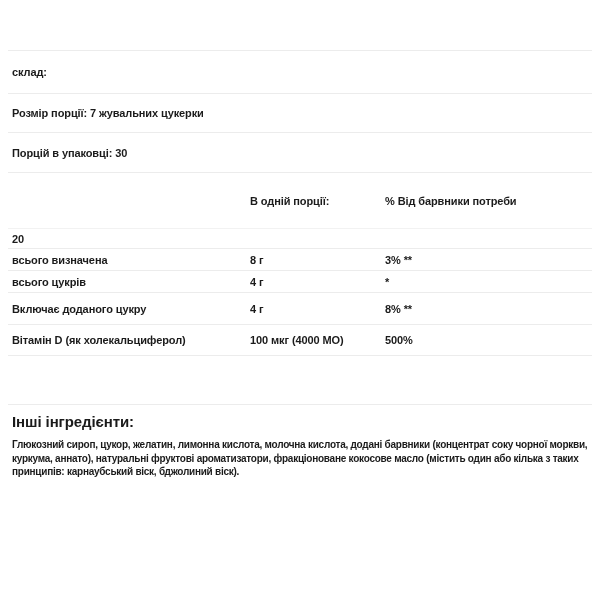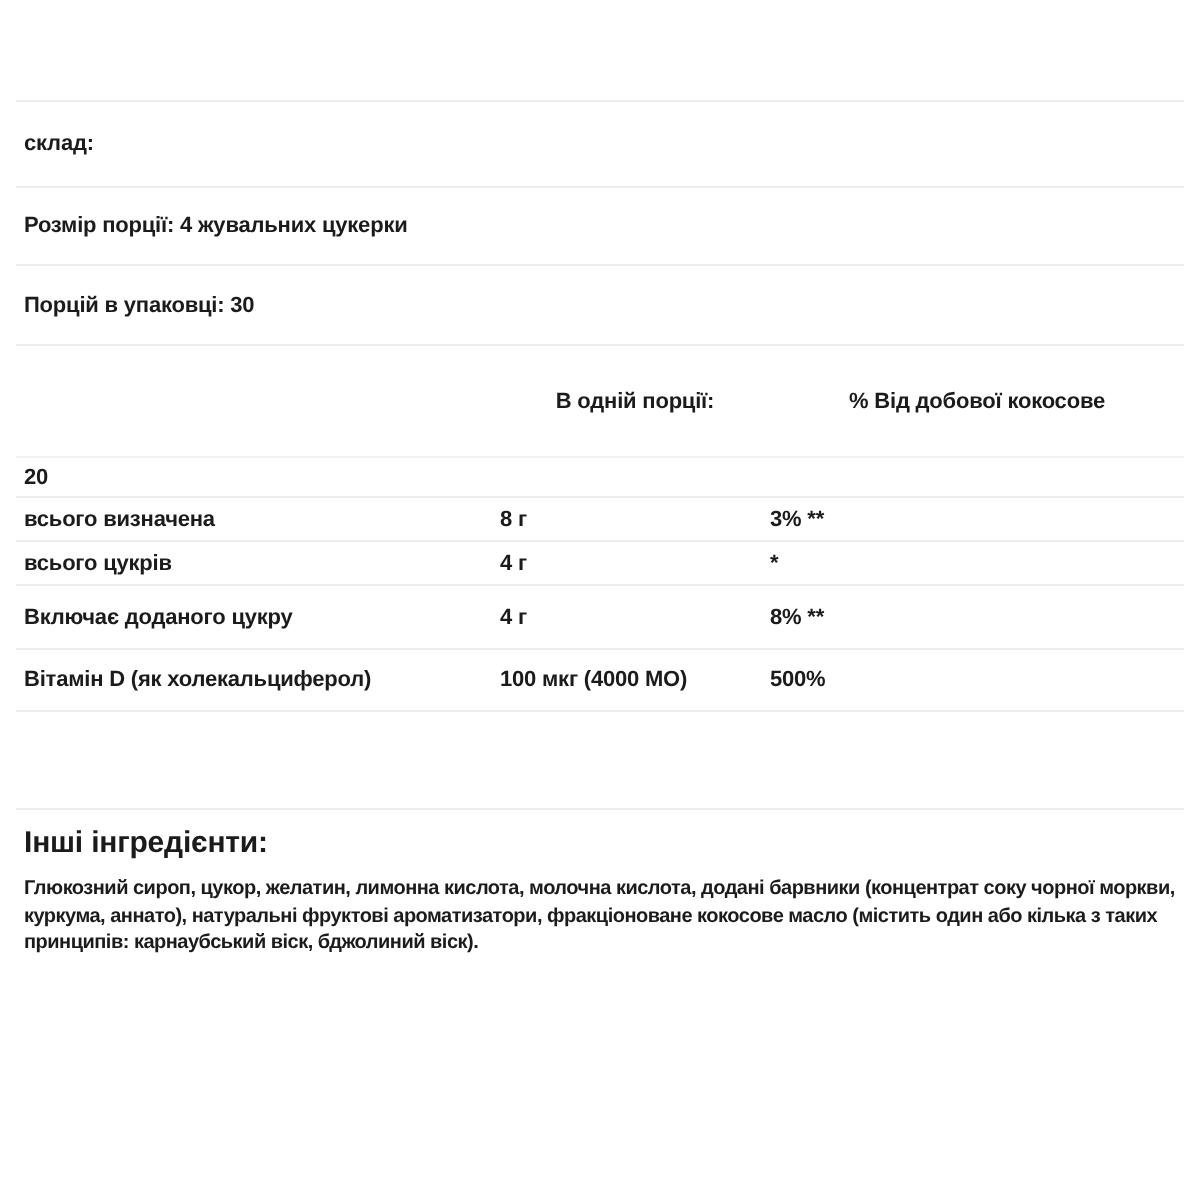--- a/index.html
+++ b/index.html
@@ -35,21 +35,20 @@
   .info-row.r3 { height: 39px; }
   .grid-row {
     display: grid;
     grid-template-columns: 238px 135px auto;
     align-items: center;
     padding-left: 4px;
   }
   .header-row {
     height: 55px;
     border-bottom: 1px solid #f2f2f2;
-    text-align: center;
   }
   .data-row { border-bottom: 1px solid #ececec; }
   .data-row.h20 { height: 19px; }
   .data-row.h21 { height: 21px; }
   .data-row.h31 { height: 31px; }
   .data-row.h30 { height: 30px; }
   .footnotes {
     margin: 45px 0 0 0;
     padding-left: 4px;
     font-size: 10.5px;
@@ -80,31 +79,31 @@
 
 <div class="panel">
 
   <div class="sep-top"></div>
 
   <div class="info-row r1">
     <span>склад:</span>
   </div>
 
   <div class="info-row r2">
-    <span>Розмір порції: 4 жувальних цукерки</span>
+    <span>Розмір порції: 7 жувальних цукерки</span>
   </div>
 
   <div class="info-row r3">
     <span>Порцій в упаковці: 30</span>
   </div>
 
   <div class="grid-row header-row">
     <span></span>
     <span>В одній порції:</span>
-    <span>% Від добової кокосове</span>
+    <span>% Від барвники потреби</span>
   </div>
 
   <div class="grid-row data-row h20">
     <span>20</span>
     <span></span>
   </div>
 
   <div class="grid-row data-row h21">
     <span>всього визначена</span>
     <span>8 г</span>

